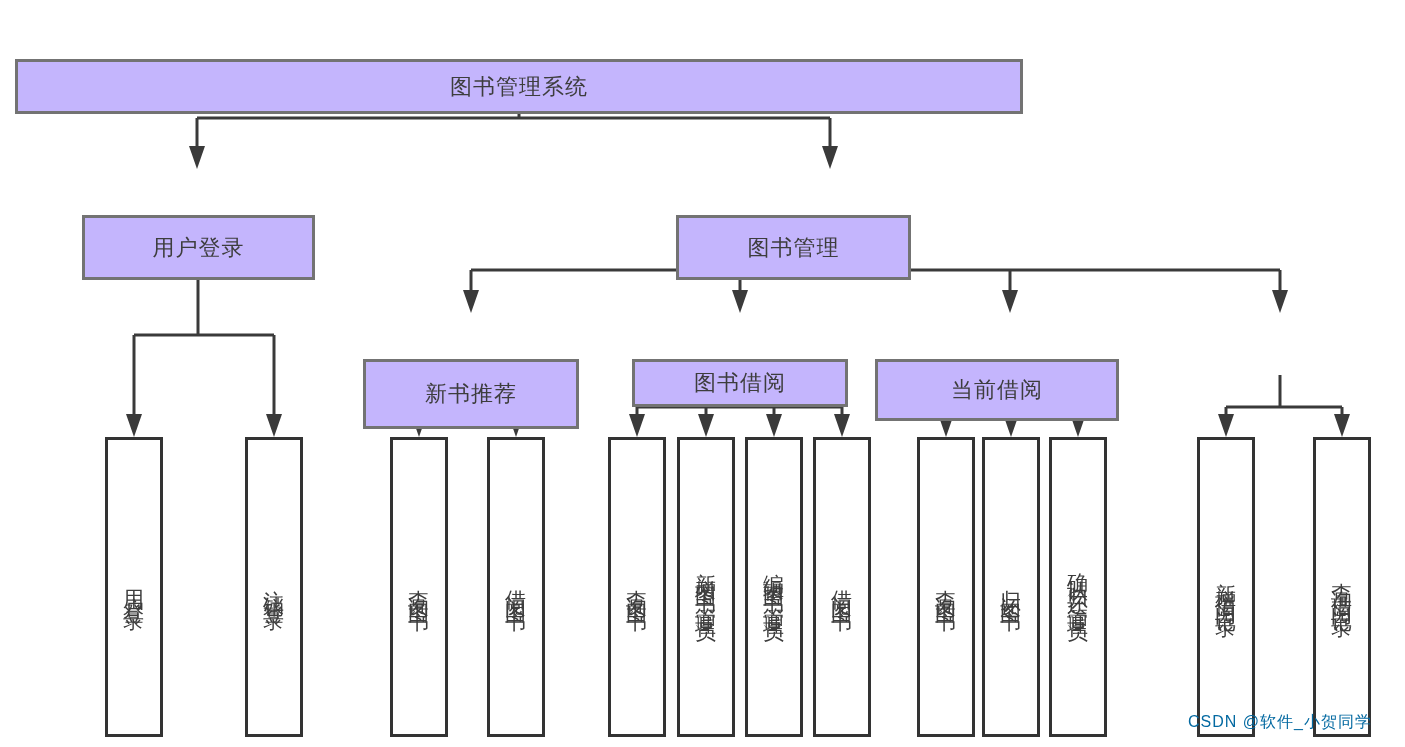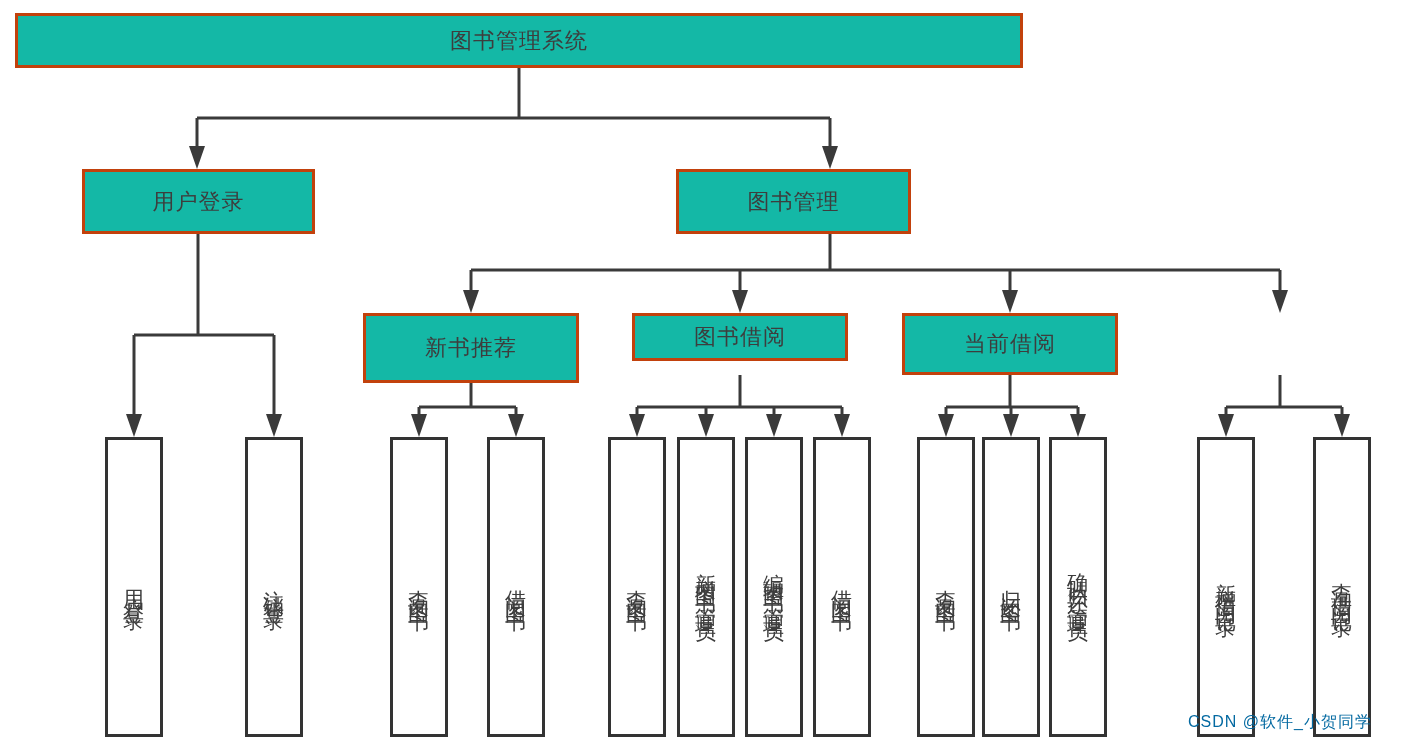--- a/index.html
+++ b/index.html
@@ -18,29 +18,30 @@
   .connectors {
     position: absolute;
     left: 0; top: 0;
     width: 1405px;
     height: 747px;
     pointer-events: none;
   }
   .hbox {
     position: absolute;
     box-sizing: border-box;
-    border: 3px solid #c2410c;
-    background: #14b8a6;
+    border: 3px solid #737373;
+    background: #c4b5fd;
     display: flex;
     align-items: center;
     justify-content: center;
     font-size: 22px;
     color: #3d3d3d;
     letter-spacing: 1px;
     white-space: nowrap;
+    margin-top: 46px;
   }
   .leaf {
     position: absolute;
     top: 437px;
     width: 58px;
     height: 300px;
     box-sizing: border-box;
     border: 3px solid #333333;
     background: #ffffff;
     display: flex;
@@ -55,21 +56,21 @@
     line-height: 1;
     color: #3d3d3d;
     white-space: nowrap;
   }
   
   .pos-root        { left: 15px;   top: 13px;  width: 1008px; height: 55px; }
   .pos-user-login  { left: 82px;   top: 169px; width: 233px;  height: 65px; }
   .pos-book-mgmt   { left: 676px;  top: 169px; width: 235px;  height: 65px; }
   .pos-new-book    { left: 363px;  top: 313px; width: 216px;  height: 70px; }
   .pos-borrowing   { left: 632px;  top: 313px; width: 216px;  height: 48px; }
-  .pos-current     { left: 902px;  top: 313px; width: 216px;  height: 62px; }
+  .pos-current     { left: 875px;  top: 313px; width: 244px;  height: 62px; }
   .pos-records     { left: 1172px; top: 313px; width: 216px;  height: 62px; }
   
   .pos-l1  { left: 105px; }
   .pos-l2  { left: 245px; }
   .pos-l3  { left: 390px; }
   .pos-l4  { left: 487px; }
   .pos-l5  { left: 608px; }
   .pos-l6  { left: 677px; }
   .pos-l7  { left: 745px; }
   .pos-l8  { left: 813px; }

